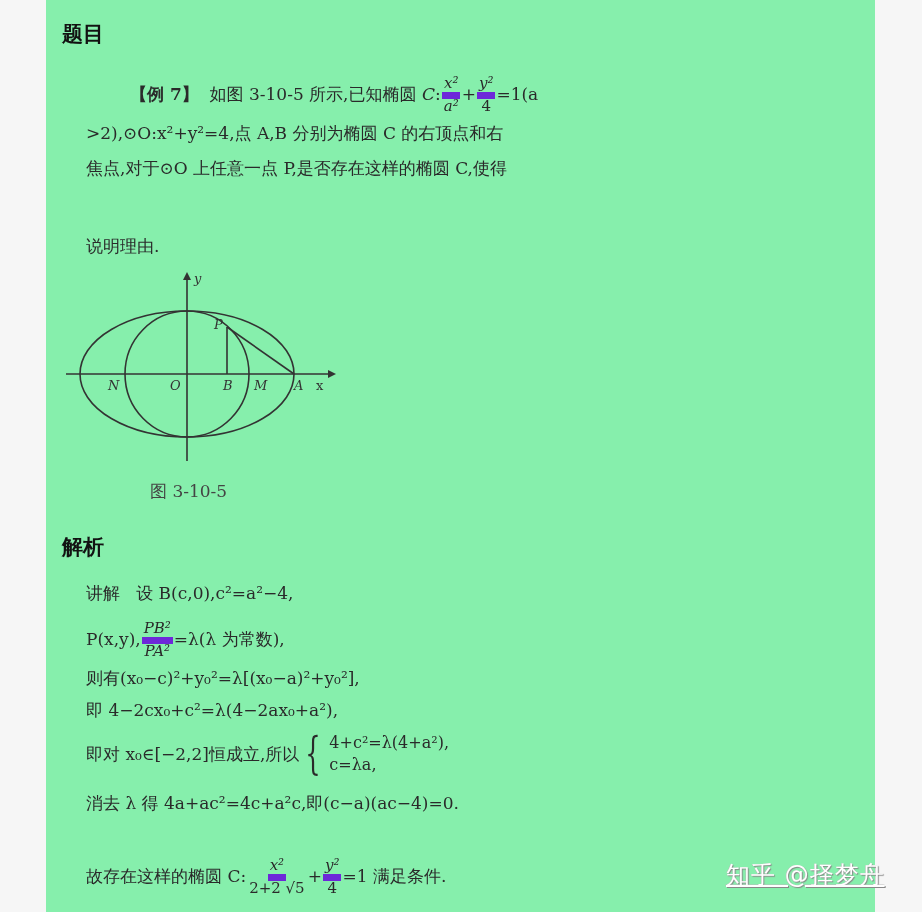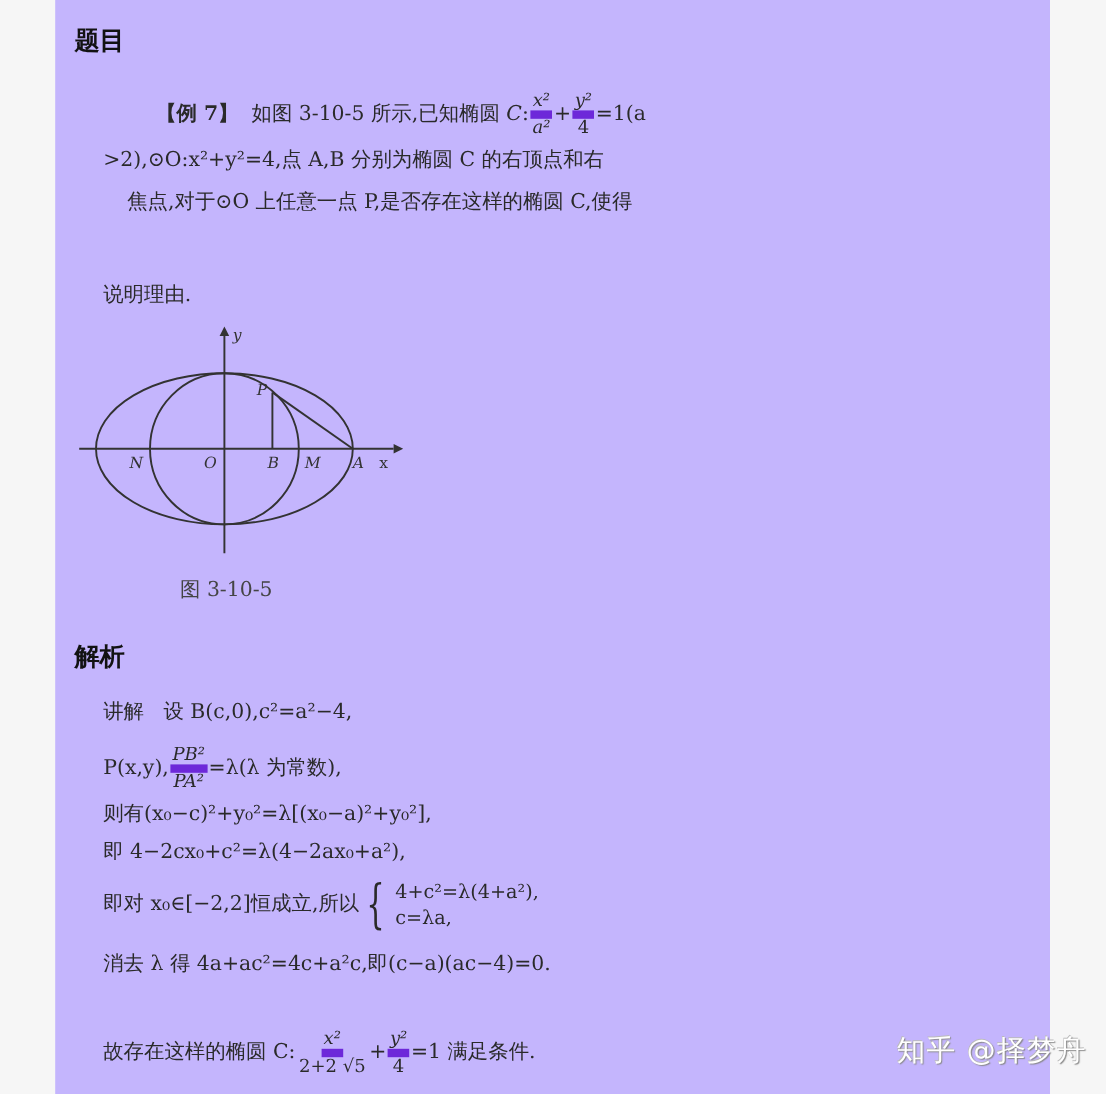--- a/index.html
+++ b/index.html
@@ -4,66 +4,67 @@
 <style>
   html, body { margin: 0; padding: 0; }
   body {
     width: 922px; height: 912px; overflow: hidden;
     background: #f6f6f6;
     font-family: "DejaVu Serif", "Liberation Serif", serif;
     color: #222;
   }
   .page {
     position: absolute; left: 46px; top: 0; width: 829px; height: 912px;
-    background: #c4b5fd;
+    background: #86efac;
   }
   .section-title {
     position: absolute; left: 16px;
     font-family: "DejaVu Sans", "Liberation Sans", sans-serif;
     font-weight: bold; font-size: 21px; color: #121212;
   }
   .scan {
     position: absolute; font-size: 17px; line-height: 1; color: #2a2a2a;
     white-space: nowrap;
   }
   .it { font-style: italic; }
   .frac { display: inline-flex; flex-direction: column; align-items: center; vertical-align: middle; line-height: 1.05; font-size: 15px; margin: 0 1px; }
   .frac .num { border-bottom: 7px solid #6d28d9; padding: 0 2px; }
   .frac .den { padding: 0 2px; }
   .brace { display: inline-flex; align-items: center; vertical-align: middle; }
   .brace .b { font-size: 44px; line-height: 1; font-weight: 200; margin-right: 2px; transform: scaleX(0.55); }
   .brace .rows { display: flex; flex-direction: column; gap: 6px; font-size: 16px; }
   .caption { position: absolute; font-size: 17px; color: #444; }
   .watermark {
-    position: absolute; left: 747px; top: 859px;
+    position: absolute; left: 726px; top: 859px;
     font-family: "DejaVu Sans", "Liberation Sans", sans-serif;
     font-size: 24px; color: #ffffff;
     text-shadow: 1px 1px 1px #888, -0.5px -0.5px 0 #bbb;
     letter-spacing: 1px;
+    text-decoration: underline;
   }
 </style>
 </head>
 <body>
 
 <div class="page">
 
   <div class="section-title" style="top:20px;">题目</div>
 
   <div class="scan" style="left:84px; top:76px;">
     <b>【例 7】</b>&nbsp;
     <span>如图 3-10-5 所示,已知椭圆 </span><span class="it">C</span><span>:</span><span class="frac">
         <span class="num it">x²</span>
         <span class="den it">a²</span>
       </span><span>+</span><span class="frac">
         <span class="num it">y²</span>
         <span class="den">4</span>
       </span><span>=1(a</span>
   </div>
   <div class="scan" style="left:40px; top:125px;">&gt;2),⊙O:x²+y²=4,点 A,B 分别为椭圆 C 的右顶点和右</div>
-  <div class="scan" style="left:40px; top:160px;margin-left:20px;">焦点,对于⊙O 上任意一点 P,是否存在这样的椭圆 C,使得</div>
+  <div class="scan" style="left:40px; top:160px;">焦点,对于⊙O 上任意一点 P,是否存在这样的椭圆 C,使得</div>
   <div class="scan" style="left:40px; top:238px;">说明理由.</div>
 
   <svg style="position:absolute; left:14px; top:266px;" width="300" height="200" viewBox="0 0 300 200">
     <g stroke="#333" stroke-width="1.6" fill="none">
 
       <line x1="6" y1="108" x2="268" y2="108"></line>
       <polygon points="268,104 276,108 268,112" fill="#333" stroke="none"></polygon>
 
       <line x1="127" y1="195" x2="127" y2="12"></line>
       <polygon points="123,14 127,6 131,14" fill="#333" stroke="none"></polygon>

